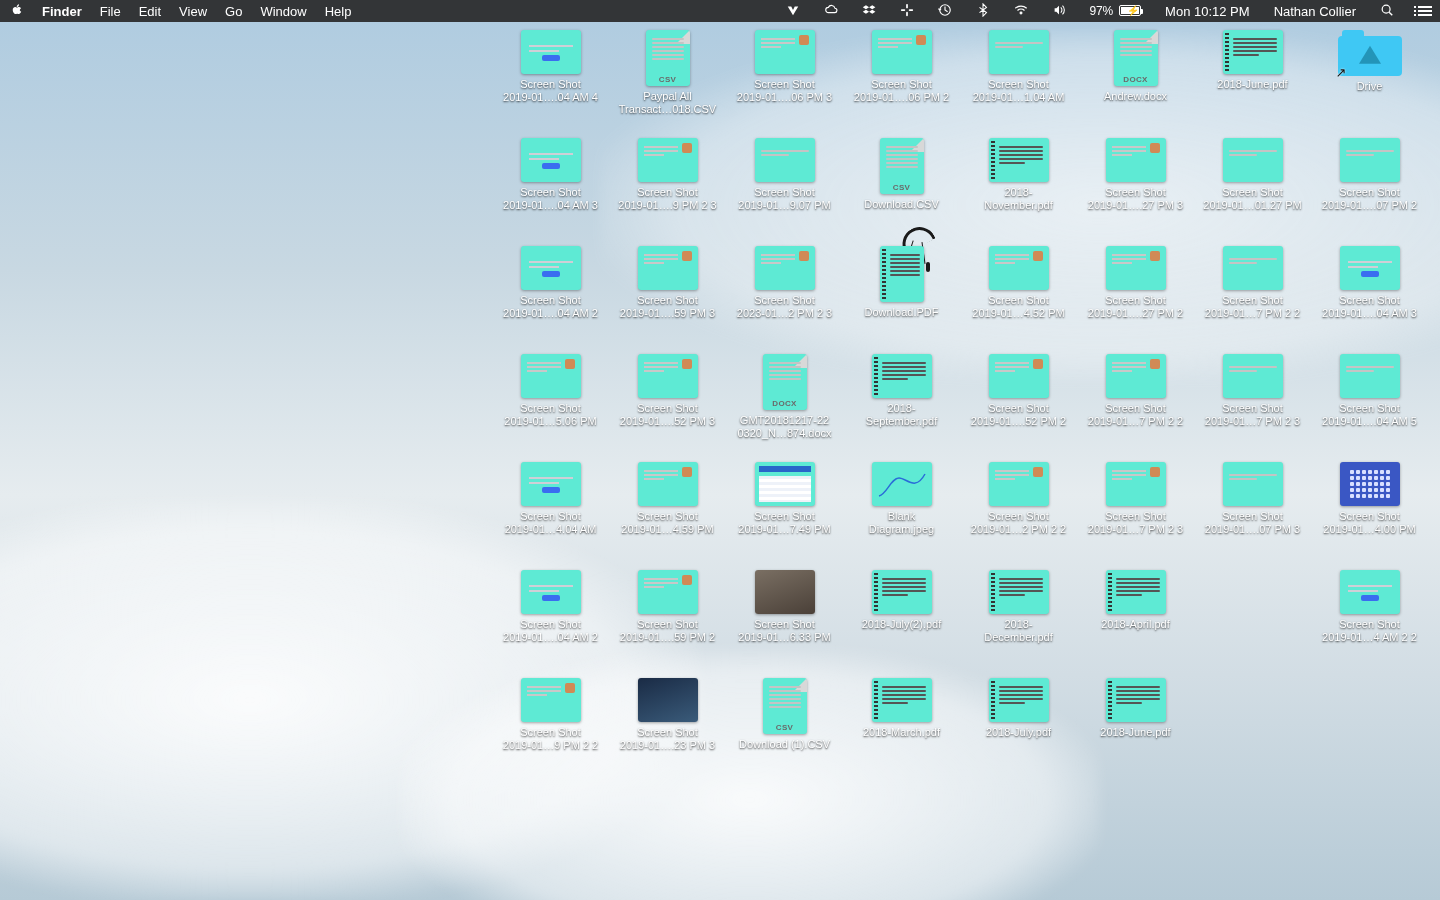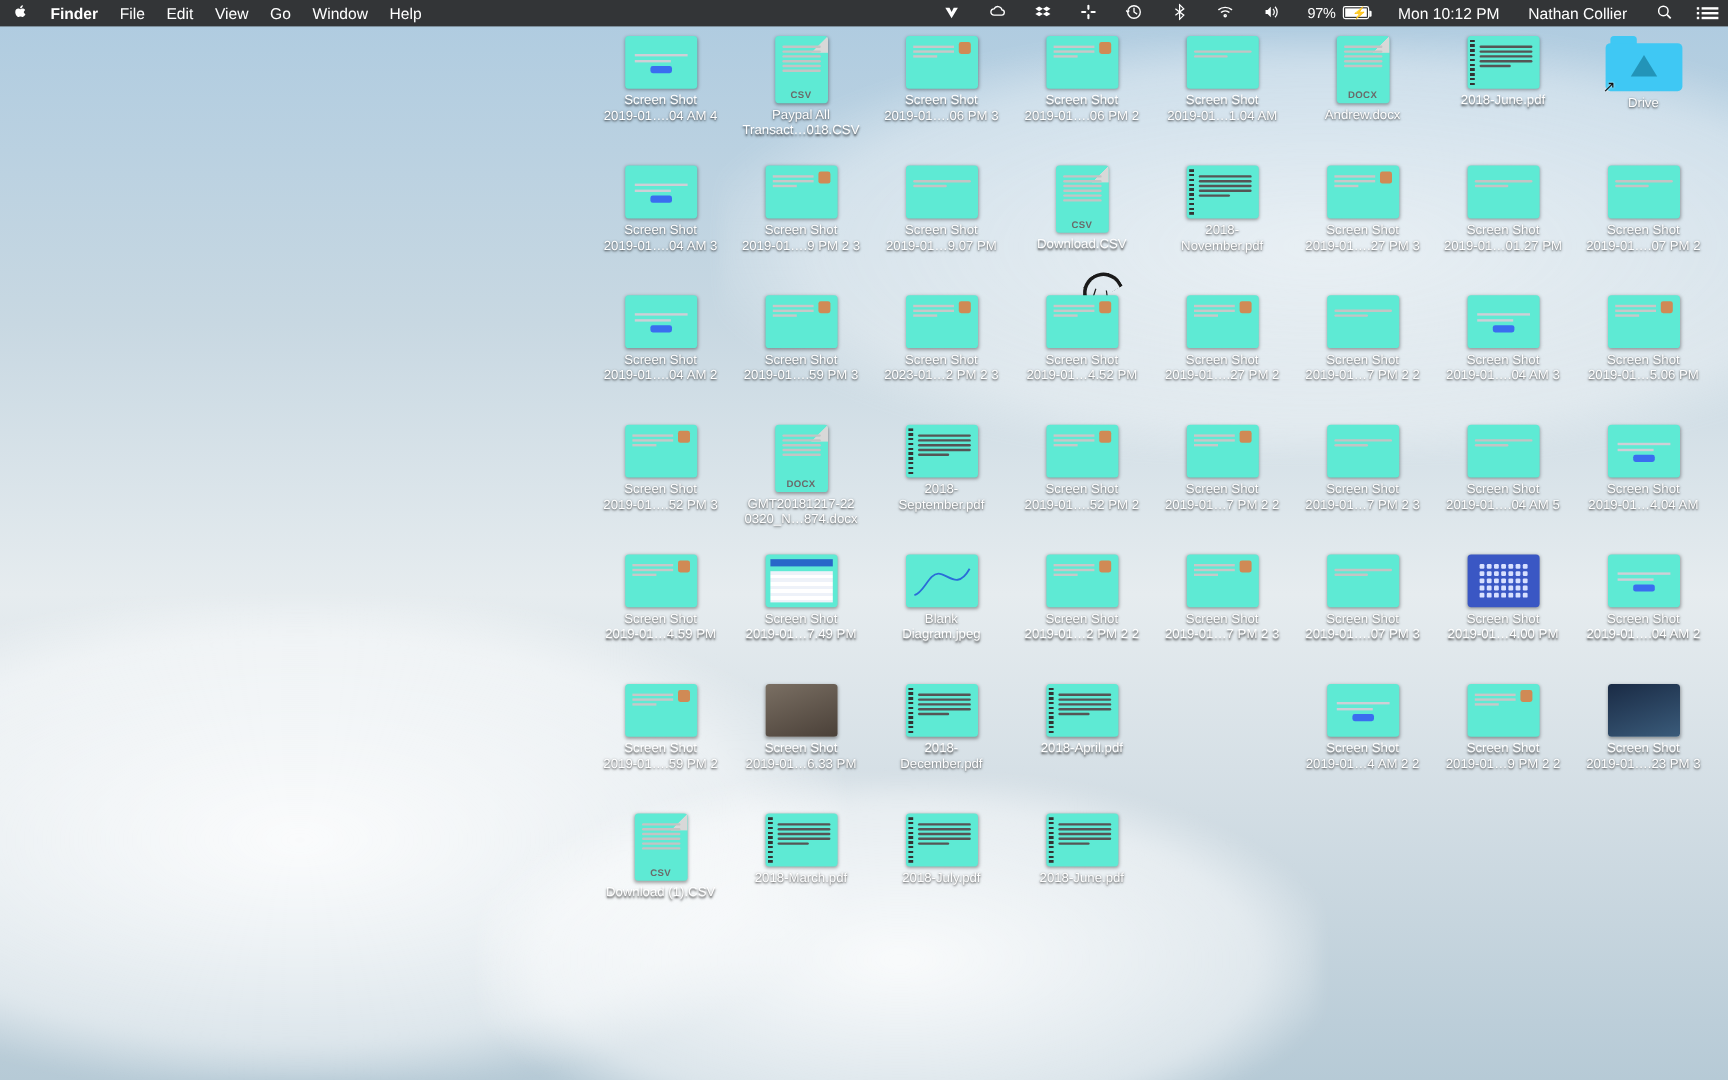--- a/index.html
+++ b/index.html
@@ -435,20 +435,35 @@
             <i></i>
             <i style="width:60%"></i>
           </div>
         </div>
         <div class="label">
           <span class="l1">Screen Shot</span>
           <span class="l2">2023-01…2 PM 2 3</span>
         </div>
       </div>
       <div class="icon-cell">
+        <div class="thumb portrait ringbind">
+          <div class="stripes" style="left:10px;right:4px">
+            <i></i>
+            <i></i>
+            <i></i>
+            <i></i>
+            <i></i>
+            <i></i>
+          </div>
+        </div>
+        <div class="label">
+          <span class="l1">Download.PDF</span>
+        </div>
+      </div>
+      <div class="icon-cell">
         <div class="thumb card">
           <div class="avatar"></div>
           <div class="lines">
             <i></i>
             <i></i>
             <i style="width:60%"></i>
           </div>
         </div>
         <div class="label">
           <span class="l1">Screen Shot</span>
@@ -776,20 +791,34 @@
         <div class="thumb ringbind">
           <div class="stripes" style="left:10px">
             <i></i>
             <i></i>
             <i></i>
             <i></i>
             <i style="width:60%"></i>
           </div>
         </div>
         <div class="label">
+          <span class="l1">2018-July(2).pdf</span>
+        </div>
+      </div>
+      <div class="icon-cell">
+        <div class="thumb ringbind">
+          <div class="stripes" style="left:10px">
+            <i></i>
+            <i></i>
+            <i></i>
+            <i></i>
+            <i style="width:60%"></i>
+          </div>
+        </div>
+        <div class="label">
           <span class="l1">2018-</span>
           <span class="l2">December.pdf</span>
         </div>
       </div>
       <div class="icon-cell">
         <div class="thumb ringbind">
           <div class="stripes" style="left:10px">
             <i></i>
             <i></i>
             <i></i>

